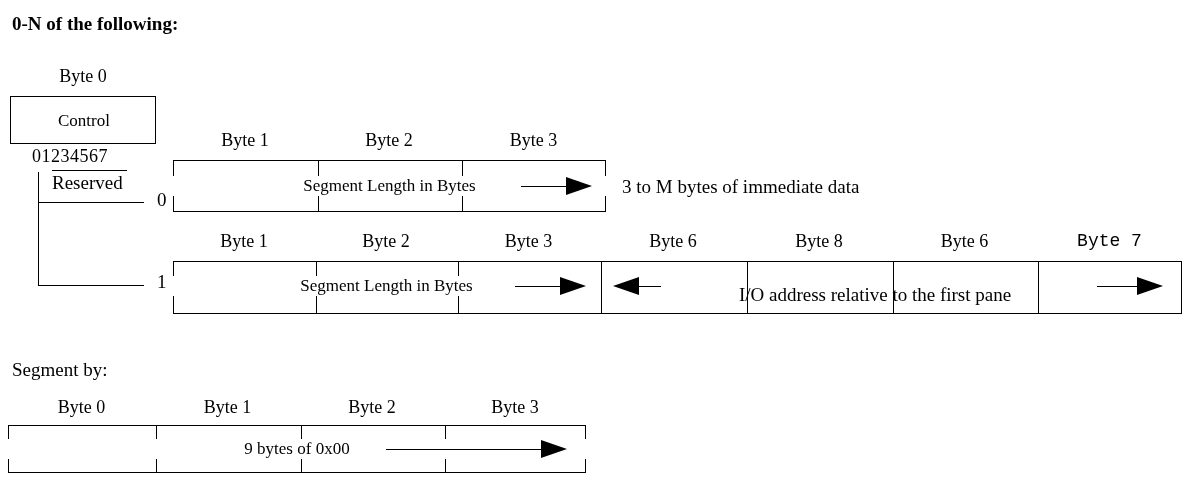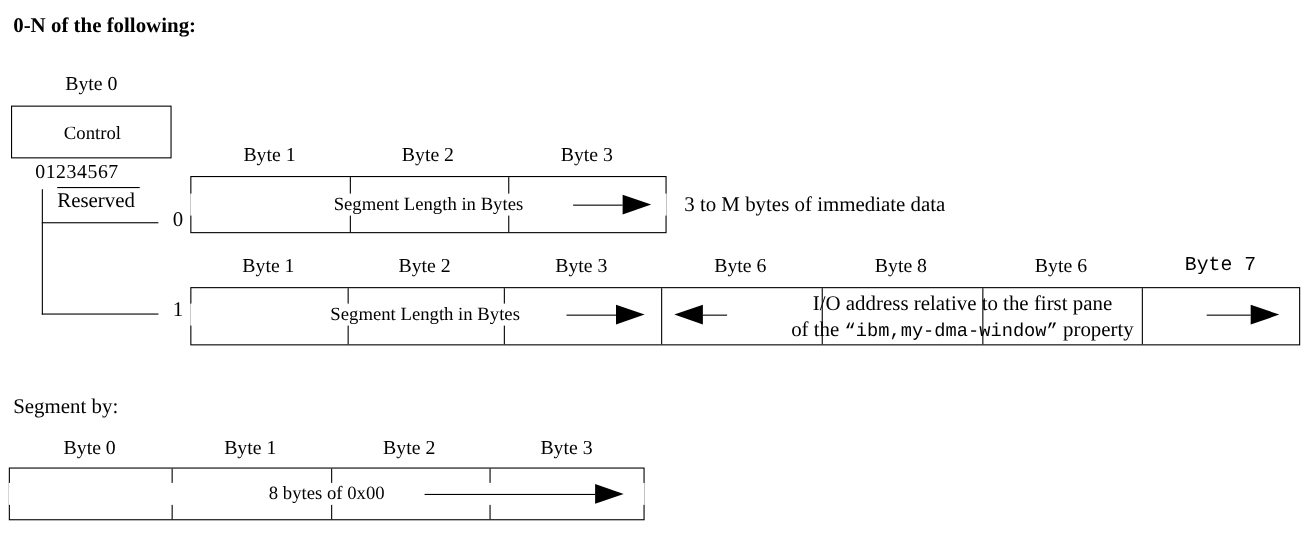--- a/index.html
+++ b/index.html
@@ -98,20 +98,21 @@
   .rowidx {
     position: absolute;
     font-size: 19px;
   }
   .two-line {
     position: absolute;
     text-align: center;
     font-size: 19px;
     line-height: 23px;
     white-space: nowrap;
+    margin-top: 18px;
   }
 </style>
 </head>
 <body>
 
 <div class="abs txt" style="left:12px; top:14px;font-weight:bold;">0-N of the following:</div>
 
 <div class="byte-label" style="left:10px; top:66px; width:146px;">Byte 0</div>
 
 <div class="box" style="left:10px; top:96px; width:146px; height:48px;">
@@ -171,35 +172,32 @@
 <div class="hline" style="left:515px; top:286px; width:45px;"></div>
 <div class="arrow-right" style="left:560px; top:277px;"></div>
 
 <div class="arrow-left" style="left:613px; top:277px;"></div>
 <div class="hline" style="left:639px; top:286px; width:22px;"></div>
 <div class="hline" style="left:1097px; top:286px; width:40px;"></div>
 <div class="arrow-right" style="left:1137px; top:277px;"></div>
 
 <div class="two-line" style="left:640px; top:265px; width:470px;">
   <div>I/O address relative to the first pane</div>
-  <div>
-    <span>of the </span><span class="mono">“ibm,my-dma-window”</span><span> property</span>
-  </div>
 </div>
 
 <div class="abs txt" style="left:12px; top:360px;">Segment by:</div>
 
 <div class="byte-label" style="left:8px; top:397px; width:147px;">Byte 0</div>
 <div class="byte-label" style="left:155px; top:397px; width:145px;">Byte 1</div>
 <div class="byte-label" style="left:300px; top:397px; width:144px;">Byte 2</div>
 <div class="byte-label" style="left:444px; top:397px; width:142px;">Byte 3</div>
 
 <div class="row-box" style="left:8px; top:425px; width:578px; height:48px;">
   <div class="cell" style="left:147px;"></div>
   <div class="cell" style="left:292px;"></div>
   <div class="cell" style="left:436px;"></div>
 </div>
 
 <div class="arrow-left" style="left:21px; top:440px;"></div>
 <div class="hline" style="left:47px; top:449px; width:152px;"></div>
-<div class="center-label" style="left:8px; top:439px; width:578px; background:#fff;">8 bytes of 0x00</div>
+<div class="center-label" style="left:8px; top:439px; width:578px; background:#fff;">9 bytes of 0x00</div>
 <div class="hline" style="left:386px; top:449px; width:155px;"></div>
 <div class="arrow-right" style="left:541px; top:440px;"></div>
 
 </body></html>

